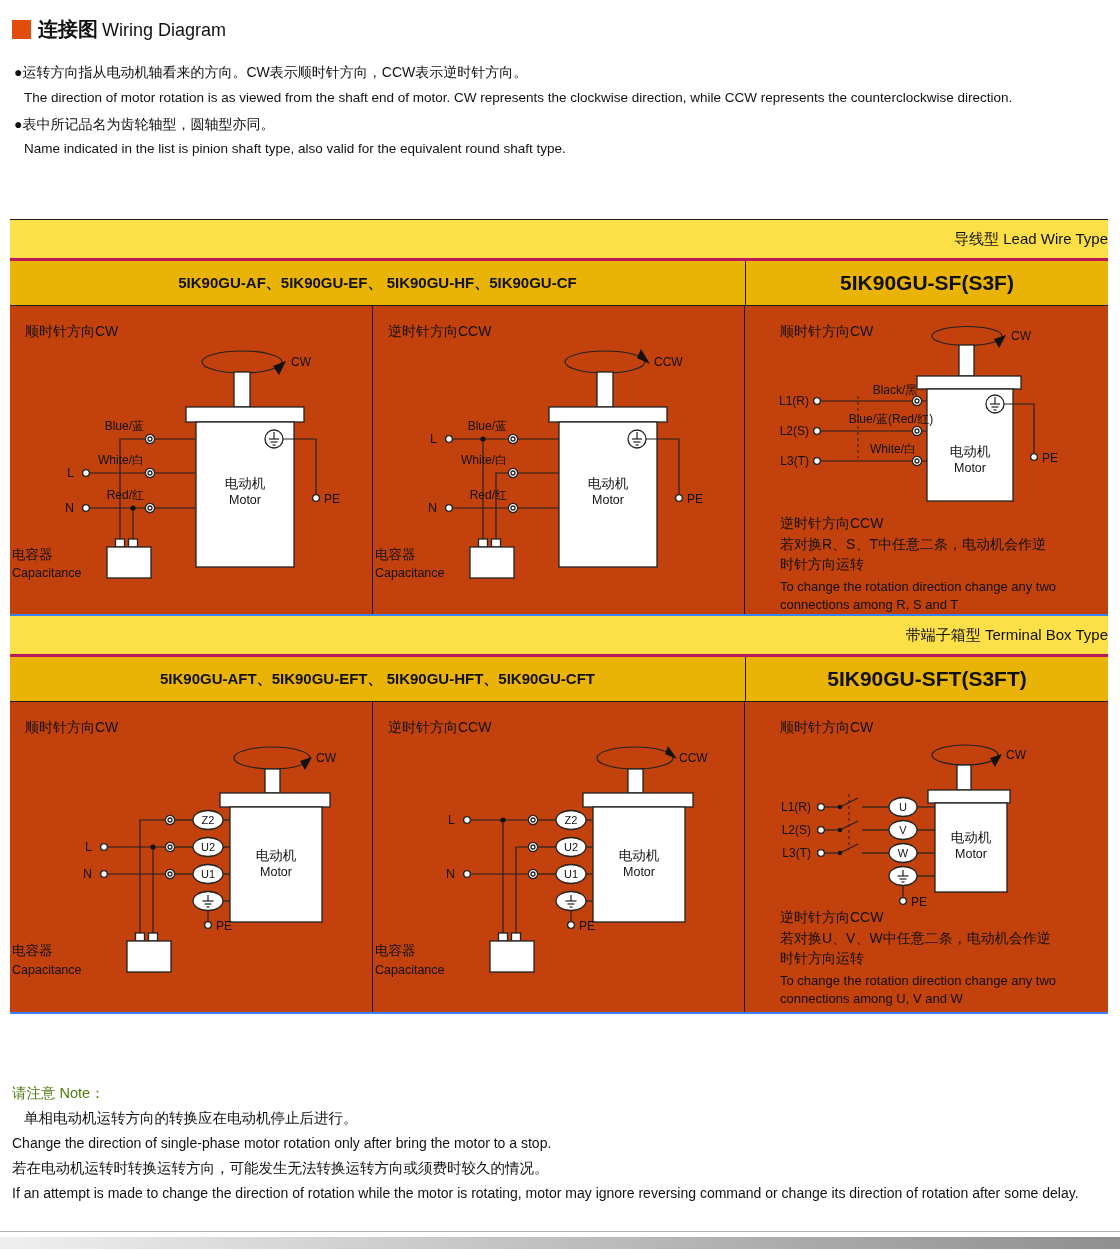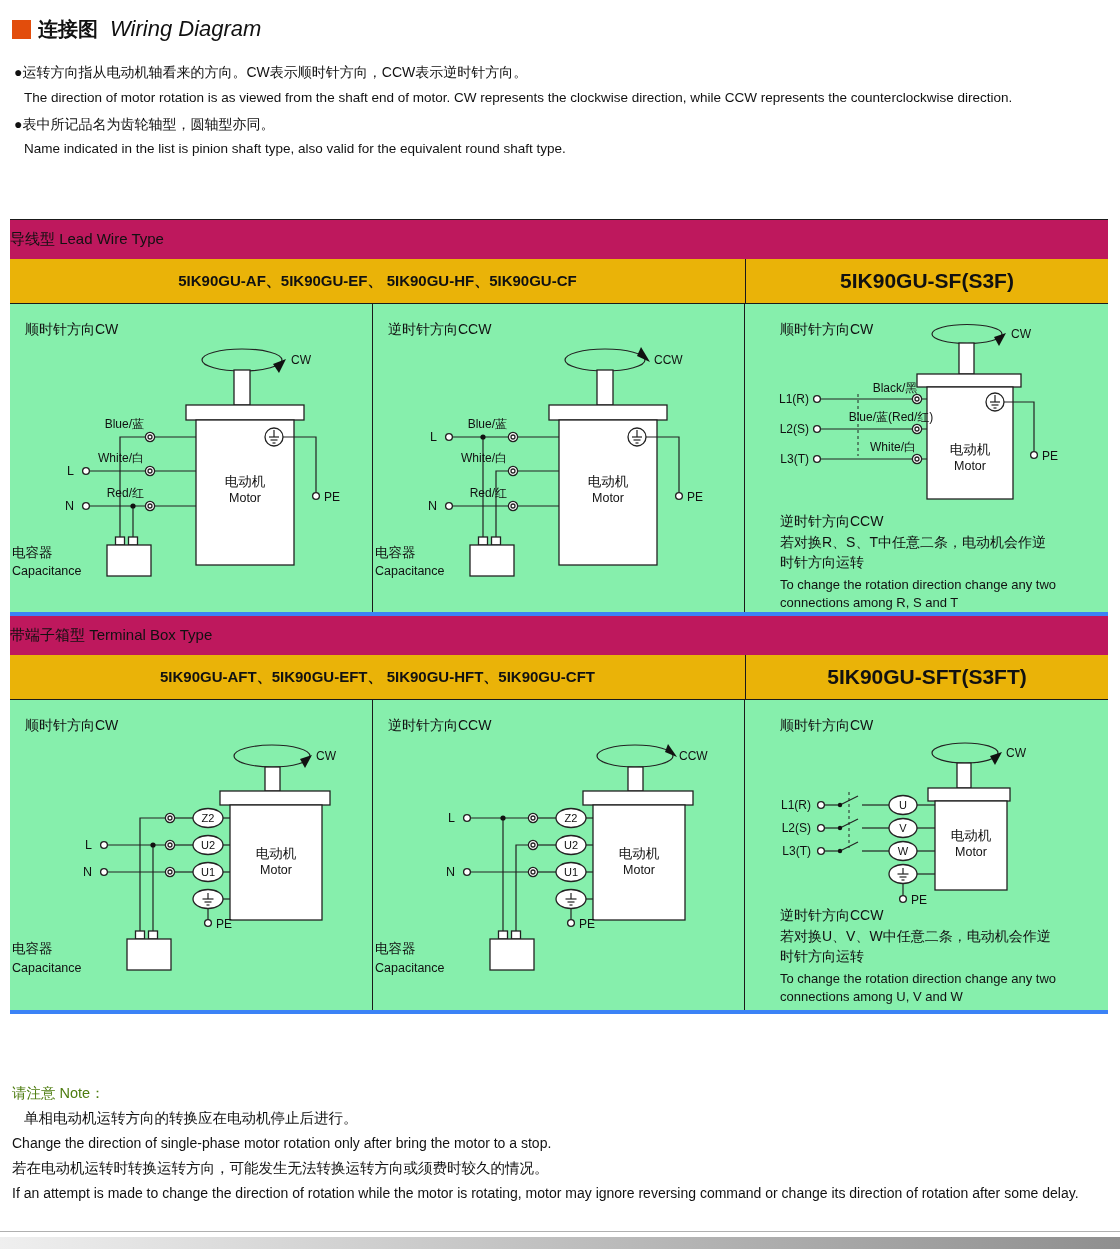--- a/index.html
+++ b/index.html
@@ -3,35 +3,35 @@
 <meta charset="utf-8">
 <style>
   html,body{margin:0;padding:0;background:#fff;}
   .page{position:relative;width:1120px;height:1250px;background:#fff;overflow:hidden;
         font-family:"Liberation Sans","DejaVu Sans",sans-serif;color:#111;}
   .abs{position:absolute;white-space:nowrap;}
 
   
   .title-square{display:inline-block;width:19px;height:19px;background:#e24d0c;vertical-align:-3px;margin-right:7px;}
   .title-zh{font-size:20px;font-weight:700;}
-  .title-en{font-size:22px;font-weight:400;margin-left:12px;font-style:italic;}
+  .title-en{font-size:18px;font-weight:400;margin-left:4px;}
 
   
   .zh-line{font-size:14px;}
   .en-line{font-size:13.5px;}
 
   
   .wiring-table{position:absolute;left:10px;top:219px;width:1098px;}
-  .band{border-top:1px solid #1a1a1a;border-bottom:1px solid #be185d;background:#be185d;
-        height:38px;line-height:38px;text-align:left;font-size:15px;}
+  .band{border-top:1px solid #1a1a1a;border-bottom:3px solid #be185d;background:#fde047;
+        height:38px;line-height:38px;text-align:right;font-size:15px;}
   .band2{border-top:none;}
   .models-row{display:flex;border-bottom:1px solid #1a1a1a;background:#eab308;height:44px;}
   .models-left{width:735px;border-right:1px solid #1a1a1a;line-height:44px;text-align:center;font-weight:700;font-size:15px;}
   .models-right{flex:1;line-height:44px;text-align:center;font-weight:700;font-size:21px;}
-  .diagram-row{display:flex;border-bottom:4px solid #3b82f6;background:#86efac;}
+  .diagram-row{display:flex;border-bottom:2px solid #3b82f6;background:#c2410c;}
   .dcell{width:362px;border-right:1px solid #1a1a1a;}
   .dcell-mid{width:371px;border-right:1px solid #1a1a1a;}
   .dcell-right{width:363px;}
 
   
   svg{display:block;}
   svg text{font-family:"Liberation Sans","DejaVu Sans",sans-serif;fill:#111;}
   .w{fill:none;stroke:#222;stroke-width:1.2;}
   .c{fill:#fff;stroke:#222;stroke-width:1.3;}
   .d{fill:#111;stroke:none;}

